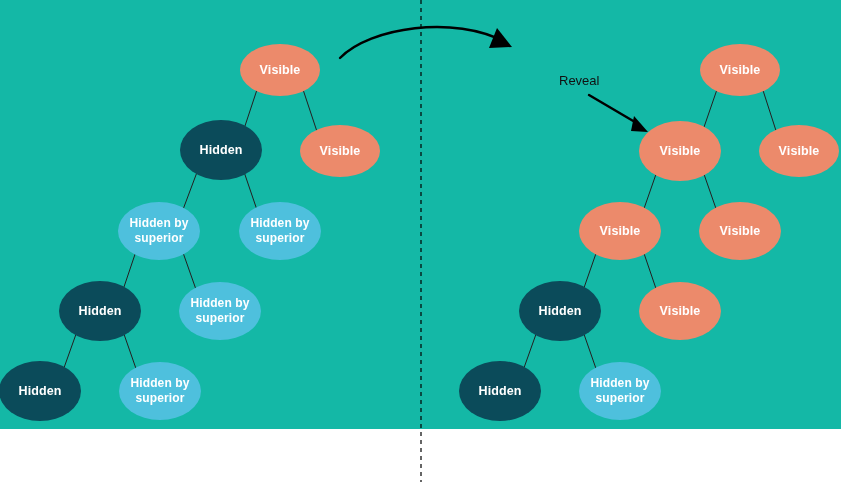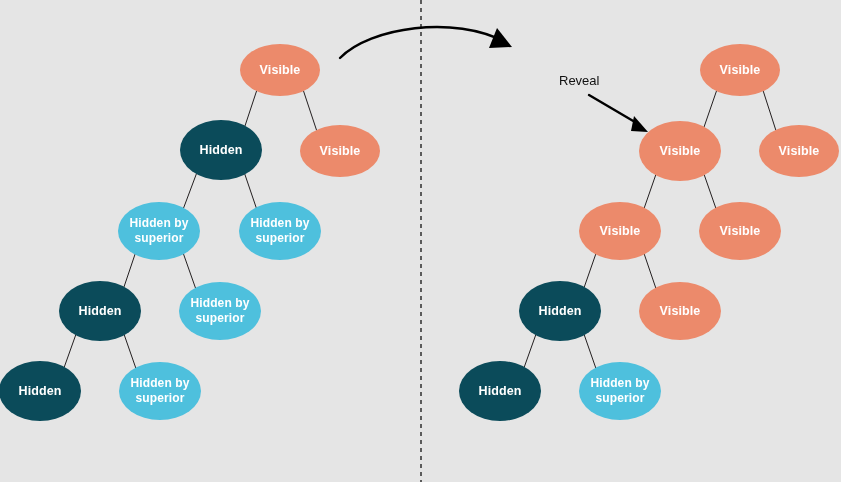--- a/index.html
+++ b/index.html
@@ -9,22 +9,22 @@
   }
   body {
     width: 841px;
     height: 482px;
     font-family: "Liberation Sans", sans-serif;
     overflow: hidden;
   }
   #diagram-root {
     position: relative;
     width: 841px;
-    height: 482px;
-    background: #e5e5e5;
+    height: 429px;
+    background: #14b8a6;
   }
   svg.canvas {
     position: absolute;
     top: 0;
     left: 0;
     width: 841px;
     height: 482px;
     display: block;
   }
   .node-label {

